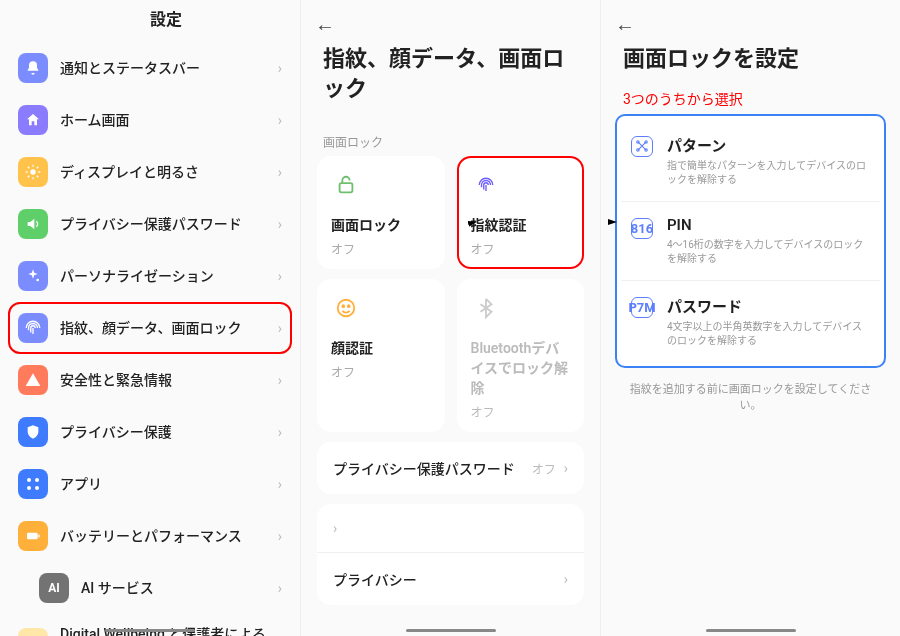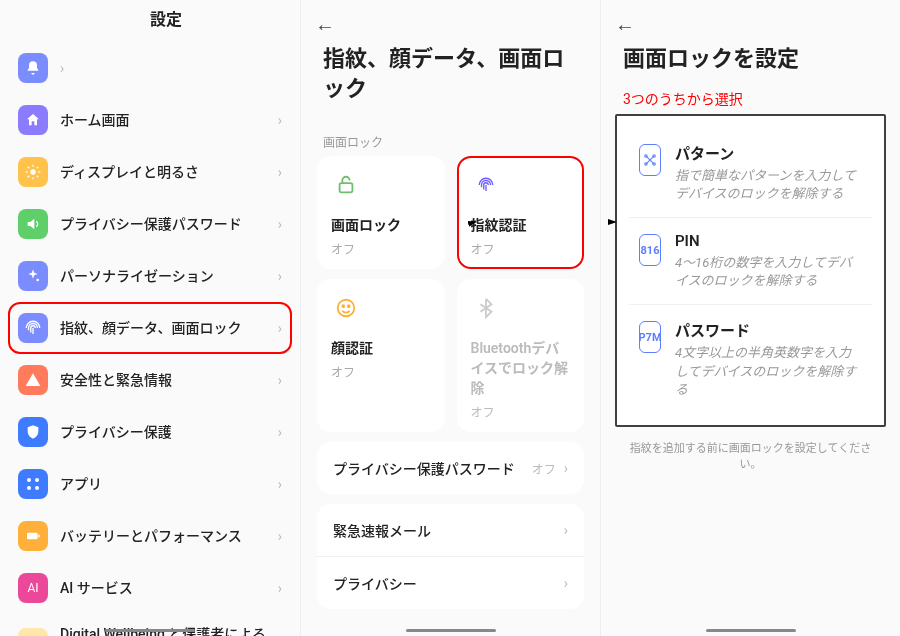--- a/index.html
+++ b/index.html
@@ -102,50 +102,50 @@
     padding: 16px 16px;
     cursor: pointer;
   }
   .row + .row { border-top: 1px solid #f0f0f0; }
   .row .r-lbl { flex: 1; font-size: 14px; font-weight: 550; }
   .row .r-val { font-size: 12px; color: #bbb; margin-right: 8px; }
   .row .chev { color: #bbb; }
   
   .opt-group {
     margin: 2px 14px;
-    border: 2px solid #404040;
-    border-radius: 2px;
-    padding: 12px;
+    border: 2px solid #3b82f6;
+    border-radius: 10px;
+    padding: 4px;
     background: #fff;
   }
   .opt {
     display: flex;
     align-items: flex-start;
     padding: 14px 10px;
     cursor: pointer;
   }
   .opt + .opt { border-top: 1px solid #f0f0f0; }
   .opt-ic {
     width: 22px;
-    height: 32px;
+    height: 21px;
     border: 1.5px solid #5b7fff;
     border-radius: 6px;
     color: #5b7fff;
-    font-size: 11px;
+    font-size: 13px;
     font-weight: 700;
     display: flex;
     align-items: center;
     justify-content: center;
     margin-right: 14px;
     margin-top: 2px;
     flex-shrink: 0;
   }
   .opt-body { flex: 1; }
   .opt-title { font-size: 15px; font-weight: 600; margin-bottom: 4px; }
-  .opt-desc { font-size: 13px; color: #999; line-height: 1.4; font-style: italic; }
+  .opt-desc { font-size: 10px; color: #999; line-height: 1.4; }
   .foot-note { font-size: 11px; color: #999; padding: 10px 22px; text-align: center; }
   .home-ind {
     width: 90px;
     height: 3px;
     background: #888;
     border-radius: 2px;
     position: absolute;
     left: 50%;
     bottom: 4px;
     transform: translateX(-50%);
@@ -164,20 +164,21 @@
   <div class="header">
     <span class="header-title">設定</span>
   </div>
   <div class="list" id="list1">
       <div class="item">
         <div class="ic" style="background: rgb(123, 140, 255);">
           <svg width="16" height="16" viewBox="0 0 24 24" fill="#fff">
             <path d="M12 2a6 6 0 00-6 6v4l-2 3v1h16v-1l-2-3V8a6 6 0 00-6-6zm0 20a2.5 2.5 0 002.5-2.5h-5A2.5 2.5 0 0012 22z"></path>
           </svg>
         </div>
+        <div class="lbl">通知とステータスバー</div>
         <div class="chev">›</div>
       </div>
       <div class="item">
         <div class="ic" style="background: rgb(139, 123, 255);">
           <svg width="16" height="16" viewBox="0 0 24 24" fill="#fff">
             <path d="M12 3l9 8h-3v9h-4v-6h-4v6H6v-9H3z"></path>
           </svg>
         </div>
         <div class="lbl">ホーム画面</div>
         <div class="chev">›</div>
@@ -270,21 +271,21 @@
         <div class="ic" style="background: rgb(255, 176, 58);">
           <svg width="16" height="16" viewBox="0 0 24 24" fill="#fff">
             <rect x="3" y="7" width="16" height="10" rx="2"></rect>
             <rect x="20" y="10" width="2" height="4"></rect>
           </svg>
         </div>
         <div class="lbl">バッテリーとパフォーマンス</div>
         <div class="chev">›</div>
       </div>
       <div class="item">
-        <div class="ic" style="background: #ec4899; font-size: 12px; font-weight: 400;">AI</div>
+        <div class="ic" style="background: #737373; font-size: 12px; font-weight: 700; margin-left: 21px;">AI</div>
         <div class="lbl">AI サービス</div>
         <div class="chev">›</div>
       </div>
       <div class="item">
         <div class="ic" style="background: rgb(255, 231, 168);">
           <svg width="16" height="16" viewBox="0 0 24 24" fill="#7da66b">
             <circle cx="12" cy="12" r="8"></circle>
           </svg>
         </div>
         <div class="lbl">Digital Wellbeing と保護者による使用制限</div>
@@ -351,21 +352,20 @@
     </div>
   <div class="row-card" id="rowcard1">
       <div class="row">
         <div class="r-lbl">プライバシー保護パスワード</div>
         <div class="r-val">オフ</div>
         <div class="chev">›</div>
       </div>
     </div>
   <div class="row-card" id="rowcard2">
       <div class="row">
-        <div class="r-lbl">緊急速報メール</div>
         <div class="chev">›</div>
       </div>
       <div class="row">
         <div class="r-lbl">プライバシー</div>
         <div class="chev">›</div>
       </div>
     </div>
 
   <div class="home-ind"></div>
 </div>

